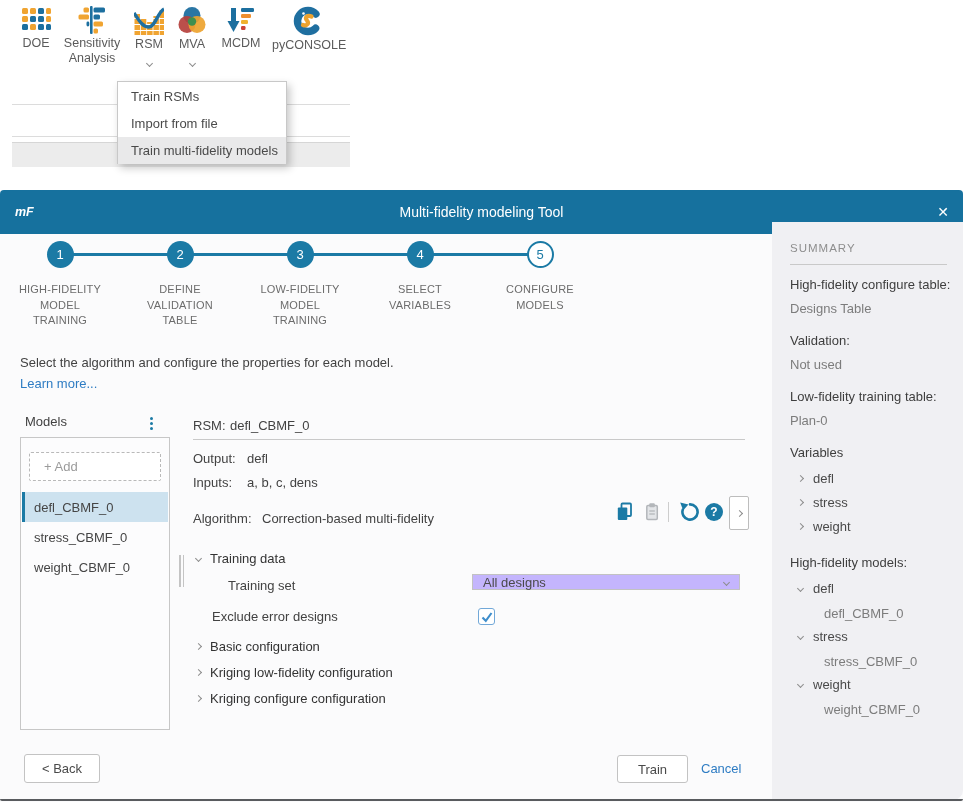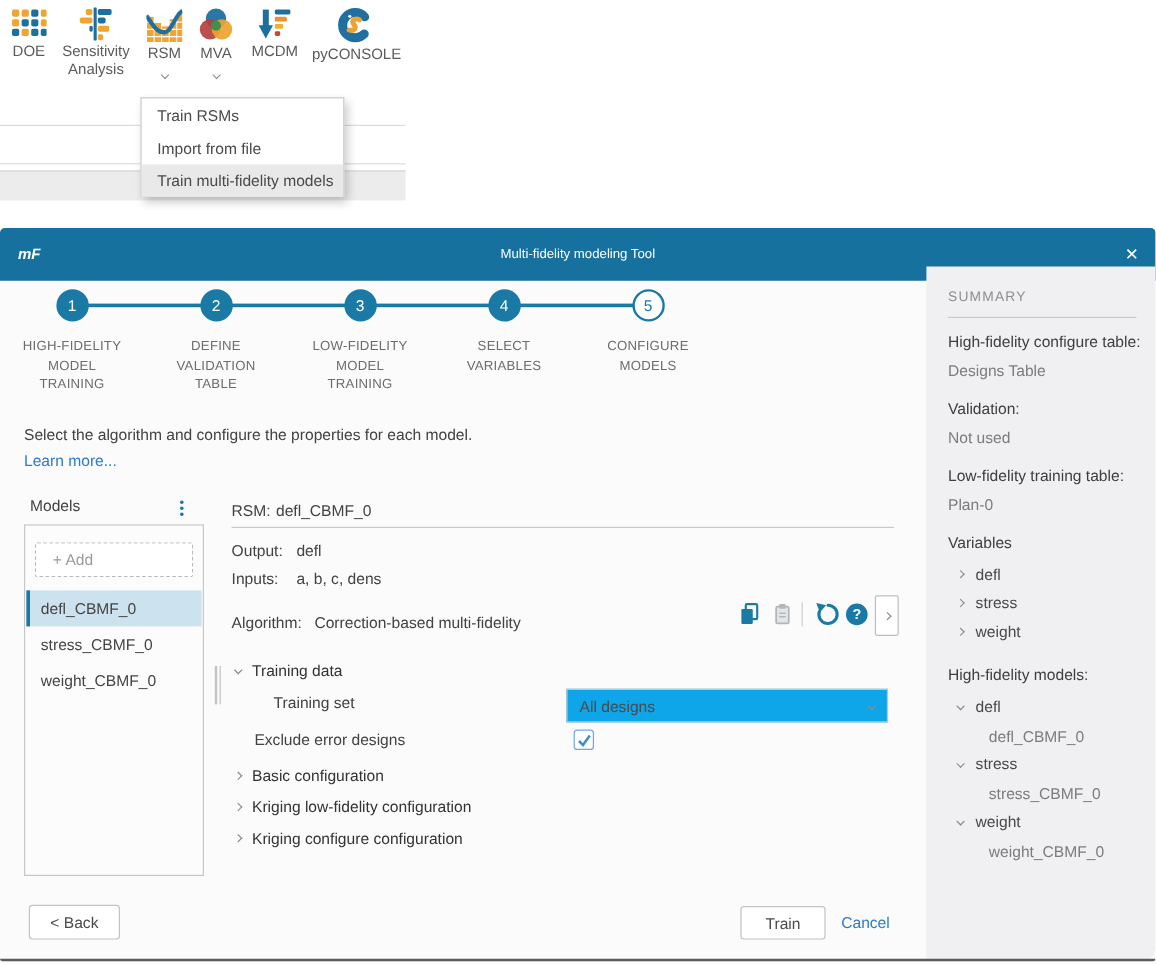--- a/index.html
+++ b/index.html
@@ -1,21 +1,21 @@
 <!DOCTYPE html>
 <html><head>
 <meta charset="utf-8">
 <style>
   * { margin:0; padding:0; box-sizing:border-box; }
   html,body { width:963px; height:804px; }
   body { position:relative; background:#ffffff; font-family:"Liberation Sans",sans-serif; overflow:hidden; }
   .abs { position:absolute; }
 
   
-  .ribbon { left:0; top:0; width:338px; height:168px; background:#fff; }
+  .ribbon { left:12px; top:0; width:338px; height:168px; background:#fff; }
   .tb-item { position:absolute; top:6px; text-align:center; cursor:default; }
   .tb-icon { display:block; margin:0 auto 2px auto; }
   .tb-label { font-size:12.5px; color:#5b5b5b; line-height:15px; }
   .rib-line { position:absolute; left:0; width:338px; border-top:1px solid #dcdcdc; }
   .rib-band { position:absolute; left:0; top:142px; width:338px; height:25px; background:#ececec; border-top:1px solid #d6d6d6; }
 
   .chd, .chr { display:inline-block; width:6px; height:6px;
     border-right:1.5px solid #8d8d8d; border-bottom:1.5px solid #8d8d8d; }
   .chd { transform:rotate(45deg); }
   .chr { transform:rotate(-45deg); }
@@ -25,21 +25,21 @@
   .menu { left:117px; top:81px; width:170px; height:83px; background:#fff;
     border:1px solid #c8c8c8; box-shadow:3px 4px 8px rgba(0,0,0,.22); z-index:30; padding-top:1px; }
   .menu-item { height:27px; line-height:27px; padding-left:13px; font-size:13px; color:#4a4a4a; cursor:default; }
   .menu-item.highlight { background:#e9e9ea; }
 
   
   .dialog { left:0; top:190px; width:963px; height:612px; background:#fbfbfc; }
   .titlebar { position:absolute; left:0; top:0; width:963px; height:44px; background:#16719e;
     border-radius:4px 4px 0 0; display:flex; align-items:center; justify-content:center; }
   .mf-logo { position:absolute; left:15px; color:#fff; font-size:12.5px; font-weight:bold; font-style:italic; }
-  .dlg-title { color:#fff; font-size:11px; }
+  .dlg-title { color:#fff; font-size:14px; }
   .close-x { position:absolute; right:14px; color:#fff; font-size:14px; cursor:default; }
 
   .bottom-edge { left:0; top:609px; width:963px; height:2px; background:#595b5e; border-radius:0 0 4px 4px; }
 
   
   .step-line { background:#1b7aa5; height:3px; }
   .step-circle { position:absolute; width:27px; height:27px; border-radius:50%;
     background:#1b7aa5; color:#fff; font-size:13px; display:flex; align-items:center; justify-content:center; }
   .step-circle.active { background:#fff; border:2px solid #1b7aa5; color:#1b7aa5; }
   .step-label { position:absolute; width:120px; text-align:center; font-size:11px; color:#6c6c6c;
@@ -59,21 +59,21 @@
 
   .kebab { display:flex; flex-direction:column; gap:2px; }
   .kebab i { width:3px; height:3px; border-radius:50%; background:#1b7aa5; }
 
   .splitter { display:flex; gap:2px; }
   .splitter i { width:1.5px; height:32px; background:#c4c4c4; }
 
   .rule { border-top:1px solid #c9c9c9; }
 
   
-  .select { left:472px; top:384px; width:268px; height:28px; background:#0ea5e9; border:1px solid #c2c2c2;
+  .select { left:472px; top:384px; width:268px; height:16px; background:#c4b5fd; border:1px solid #c2c2c2;
     display:flex; align-items:center; justify-content:space-between; padding:0 10px; font-size:13px; color:#4a4a4a; }
   .checkbox { left:478px; top:418px; width:17px; height:17px; background:#fff;
     border:1.6px solid #72a8d8; border-radius:3px; display:flex; align-items:center; justify-content:center; }
 
   .btn { background:#fff; border:1px solid #c3c3c3; border-radius:3px; font-size:13px; color:#4a4a4a;
     display:flex; align-items:center; justify-content:center; cursor:default; }
 
   .icon-btn { cursor:default; }
   .vdiv { width:1px; height:20px; background:#cdcdcd; }
   .help-circle { width:18px; height:18px; border-radius:50%; background:#1b7aa5; color:#fff;

